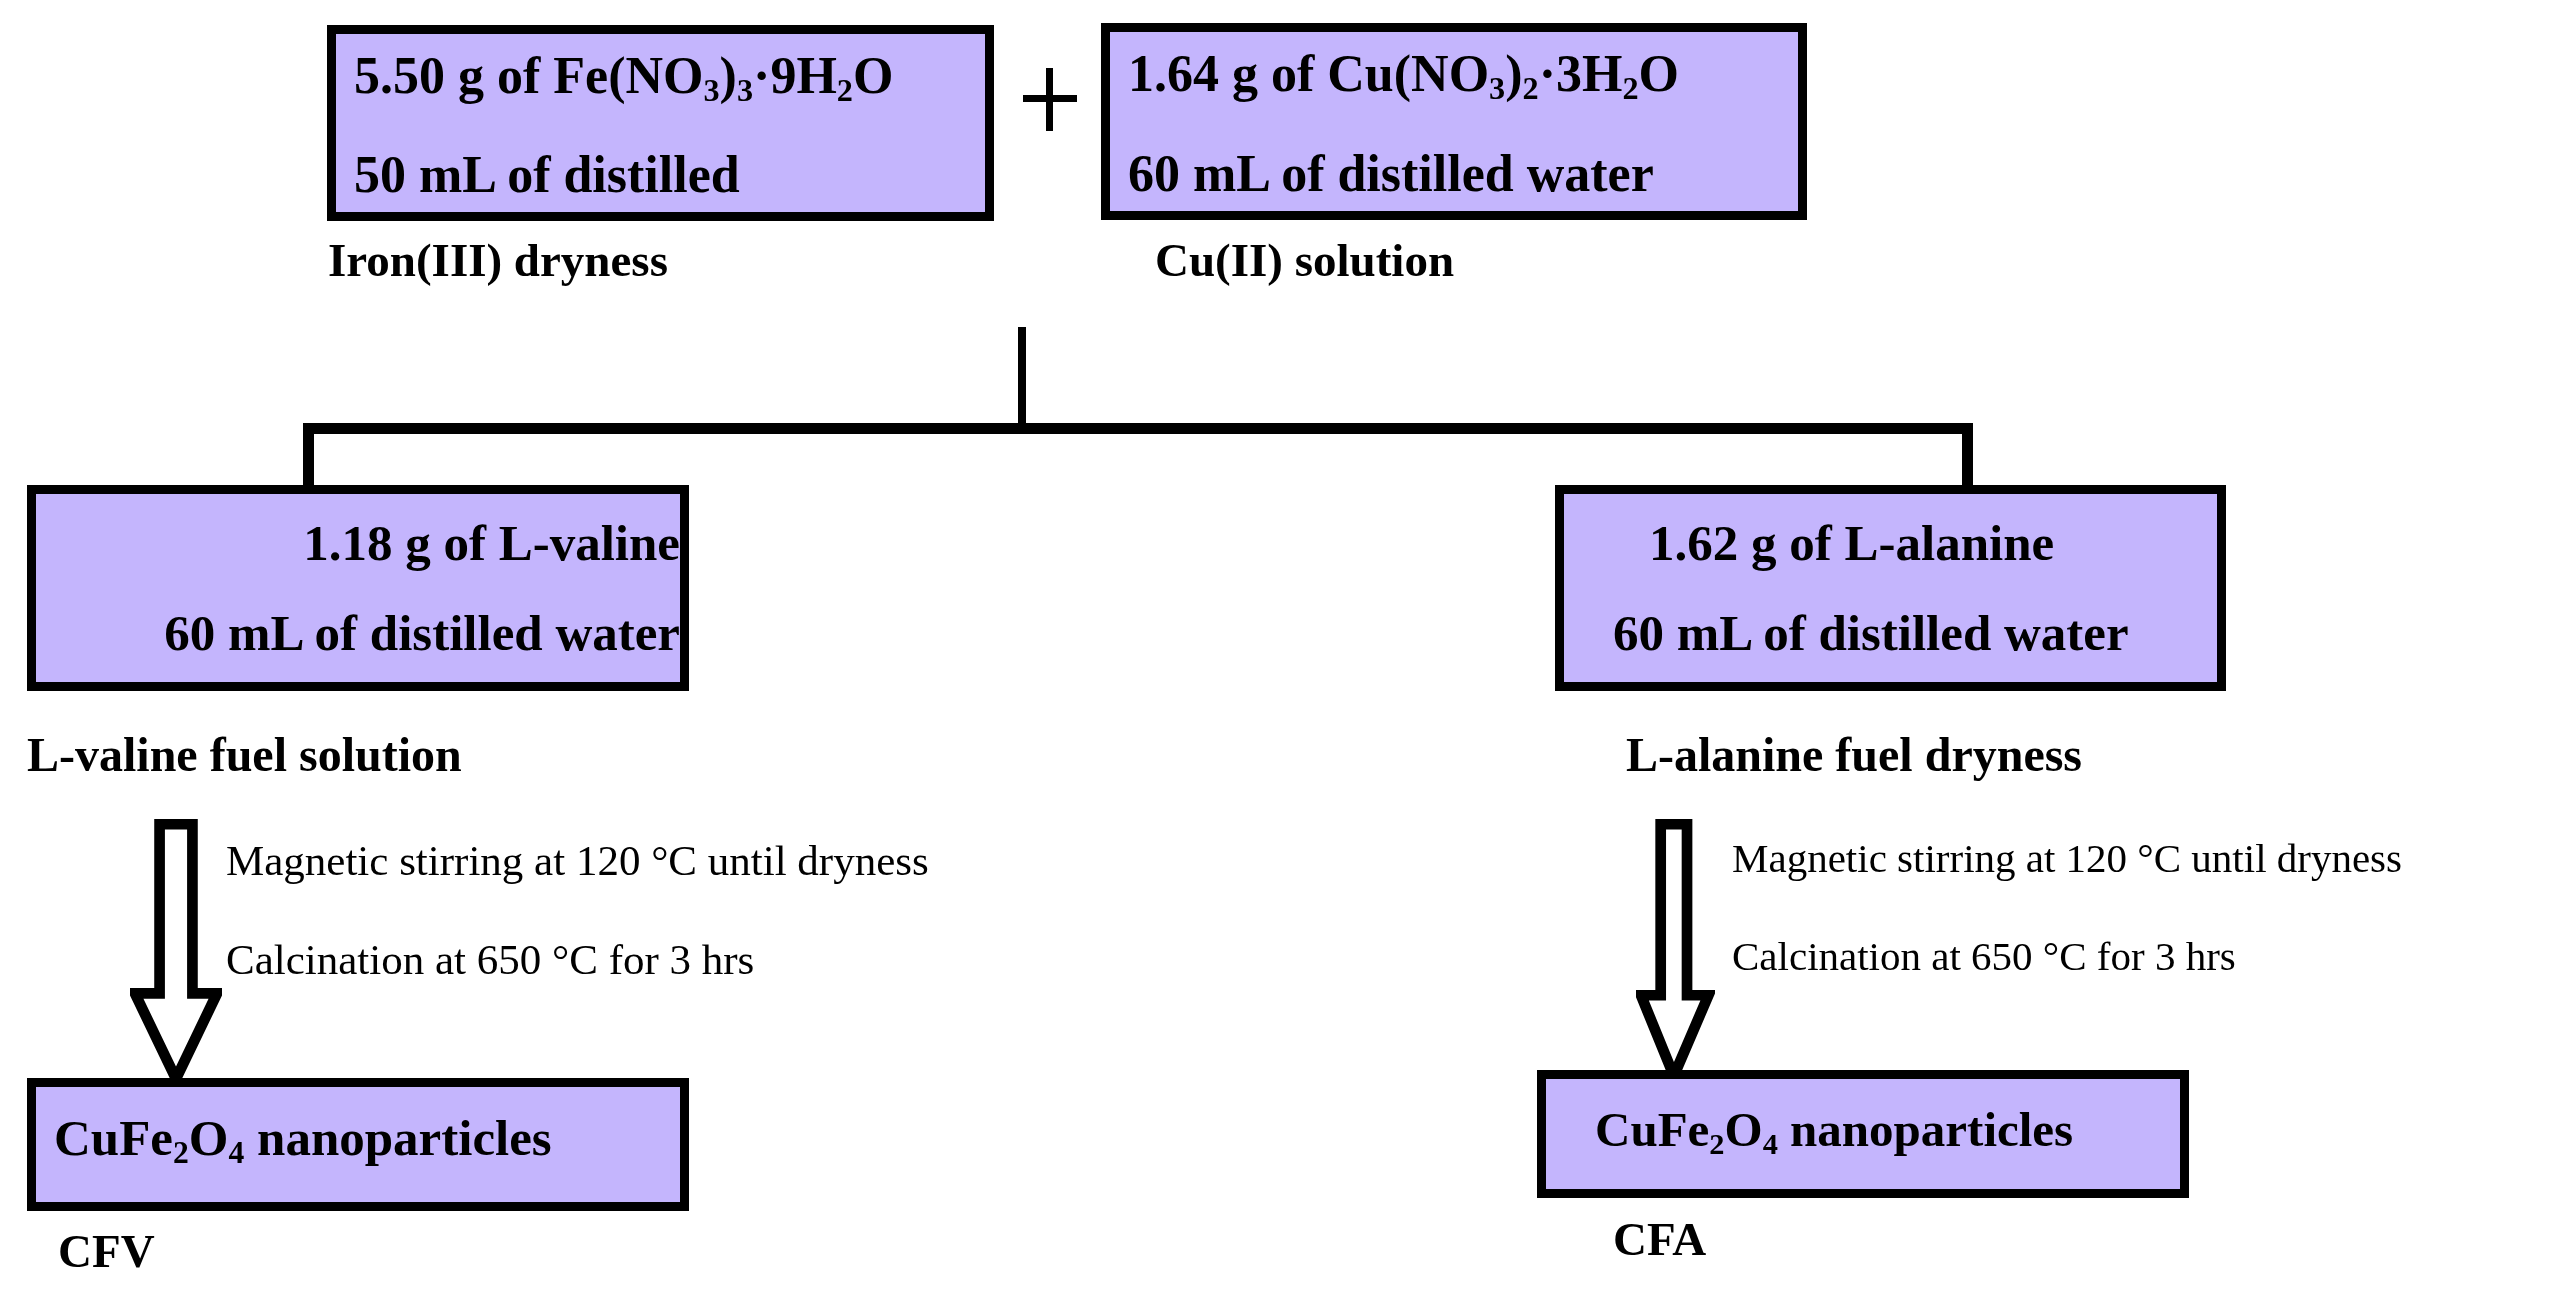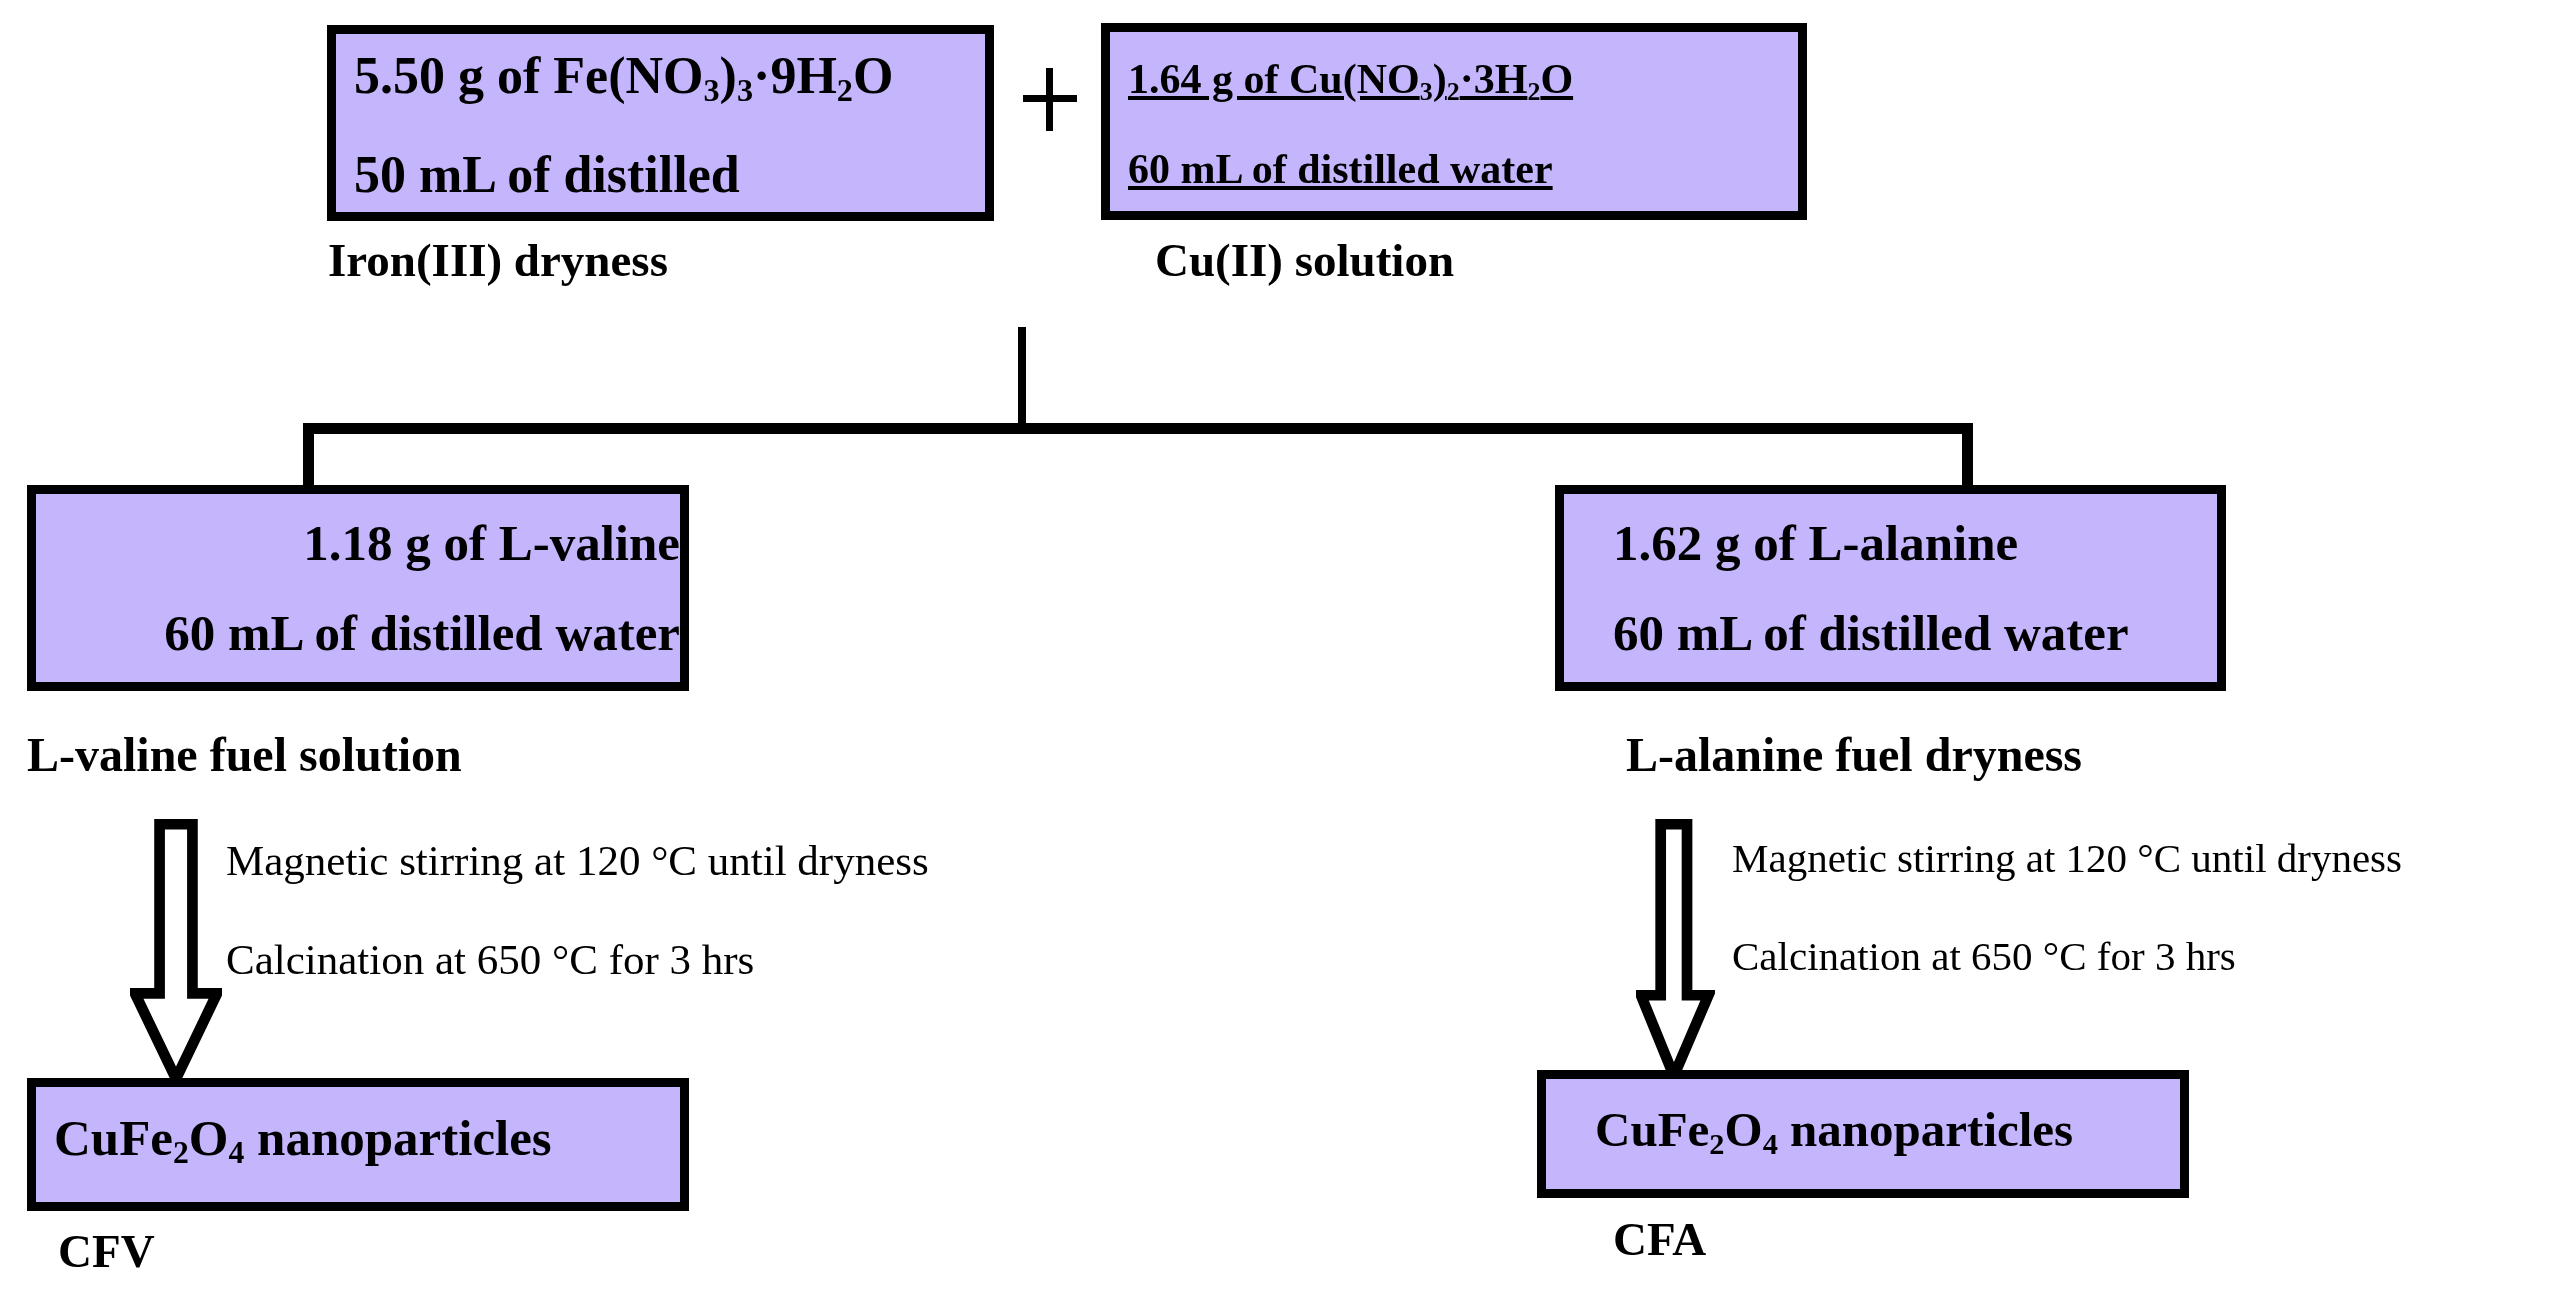--- a/index.html
+++ b/index.html
@@ -12,33 +12,33 @@
        justify-content:center;}
   .box .line{font-weight:bold;white-space:nowrap;line-height:1.0;}
 
   
   #box-iron{left:327px;top:25px;width:667px;height:196px;padding:0 0 0 18px;}
   #box-iron .line{font-size:52px;}
   #box-iron .l1{margin-top:5px;}
   #box-iron .l2{margin-top:43px;}
 
   #box-copper{left:1101px;top:23px;width:706px;height:197px;padding:0 0 0 18px;}
-  #box-copper .line{font-size:42px;text-decoration:underline;}
+  #box-copper .line{font-size:52px;}
   #box-copper .l1{margin-top:5px;}
   #box-copper .l2{margin-top:43px;}
 
   
   #box-valine{left:27px;top:485px;width:662px;height:206px;padding:0 0 0 18px;}
   #box-valine .line{font-size:51px;text-align:right;}
   #box-valine .l1{margin-top:1.6px;}
   #box-valine .l2{margin-top:39px;}
 
   #box-alanine{left:1555px;top:485px;width:671px;height:206px;padding:0 0 0 49px;}
   #box-alanine .line{font-size:51px;}
-  #box-alanine .l1{margin-top:1.6px;}
+  #box-alanine .l1{margin-top:1.6px;margin-left:36px;}
   #box-alanine .l2{margin-top:39px;}
 
   
   #box-product-cfv{left:27px;top:1078px;width:662px;height:133px;padding:0 0 0 18px;}
   #box-product-cfv .line{font-size:51px;margin-top:-6.6px;}
   #box-product-cfa{left:1537px;top:1070px;width:652px;height:128px;padding:0 0 0 49px;}
   #box-product-cfa .line{font-size:49px;margin-top:-5px;}
 
   
   .caption{position:absolute;font-weight:bold;white-space:nowrap;line-height:1;}

